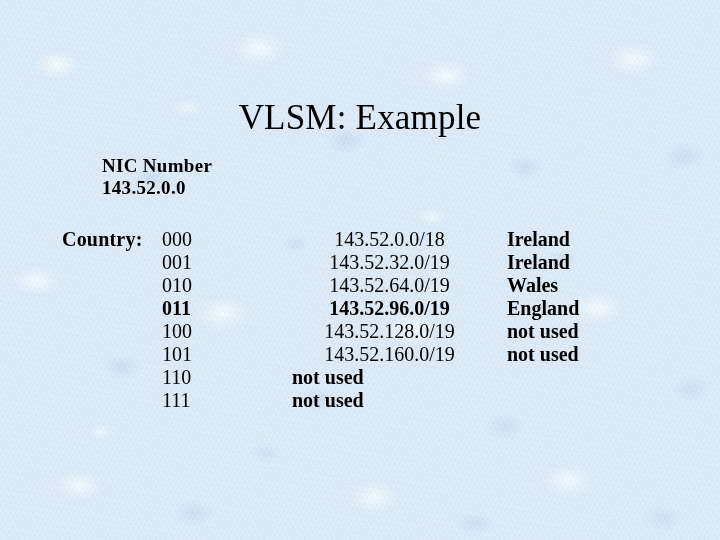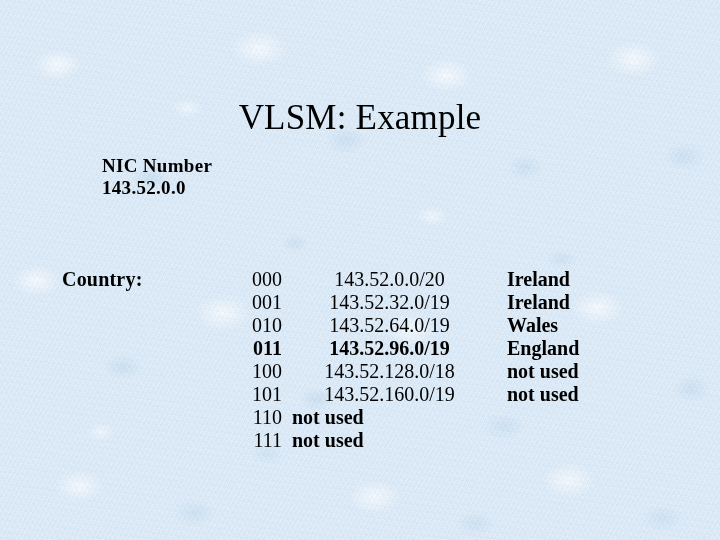--- a/index.html
+++ b/index.html
@@ -110,41 +110,40 @@
     margin-left: 40px;
   }
   #nic-block div { white-space: nowrap; }
 
   #allocation-table {
     position: absolute;
     left: 62px;
     top: 228px;
     font-size: 20px;
     line-height: 23px;
-    margin-top: 40px;
   }
 
   .alloc-row {
     display: flex;
     align-items: baseline;
     height: 23px;
   }
 
   .col-label {
     width: 100px;
     flex: 0 0 100px;
     font-weight: bold;
     white-space: nowrap;
     letter-spacing: 0.2px;
   }
 
   .col-bits {
     width: 120px;
     flex: 0 0 120px;
-    text-align: right;
+    text-align: left;
     white-space: nowrap;
   }
 
   .col-subnet {
     width: 215px;
     flex: 0 0 215px;
     text-align: center;
     white-space: nowrap;
   }
 
@@ -178,21 +177,21 @@
     <div id="nic-block">
       <div>NIC Number</div>
       <div>143.52.0.0</div>
     </div>
 
     <div id="allocation-table">
 
     <div class="alloc-row">
           <div class="col-label">Country:</div>
           <div class="col-bits">000</div>
-          <div class="col-subnet">143.52.0.0/20</div>
+          <div class="col-subnet">143.52.0.0/18</div>
           <div class="col-country">Ireland</div>
         </div>
         <div class="alloc-row">
           <div class="col-label"></div>
           <div class="col-bits">001</div>
           <div class="col-subnet">143.52.32.0/19</div>
           <div class="col-country">Ireland</div>
         </div>
         <div class="alloc-row">
           <div class="col-label"></div>
@@ -202,21 +201,21 @@
         </div>
         <div class="alloc-row highlight">
           <div class="col-label"></div>
           <div class="col-bits">011</div>
           <div class="col-subnet">143.52.96.0/19</div>
           <div class="col-country">England</div>
         </div>
         <div class="alloc-row">
           <div class="col-label"></div>
           <div class="col-bits">100</div>
-          <div class="col-subnet">143.52.128.0/18</div>
+          <div class="col-subnet">143.52.128.0/19</div>
           <div class="col-country">not used</div>
         </div>
         <div class="alloc-row">
           <div class="col-label"></div>
           <div class="col-bits">101</div>
           <div class="col-subnet">143.52.160.0/19</div>
           <div class="col-country">not used</div>
         </div>
         <div class="alloc-row">
           <div class="col-label"></div>

